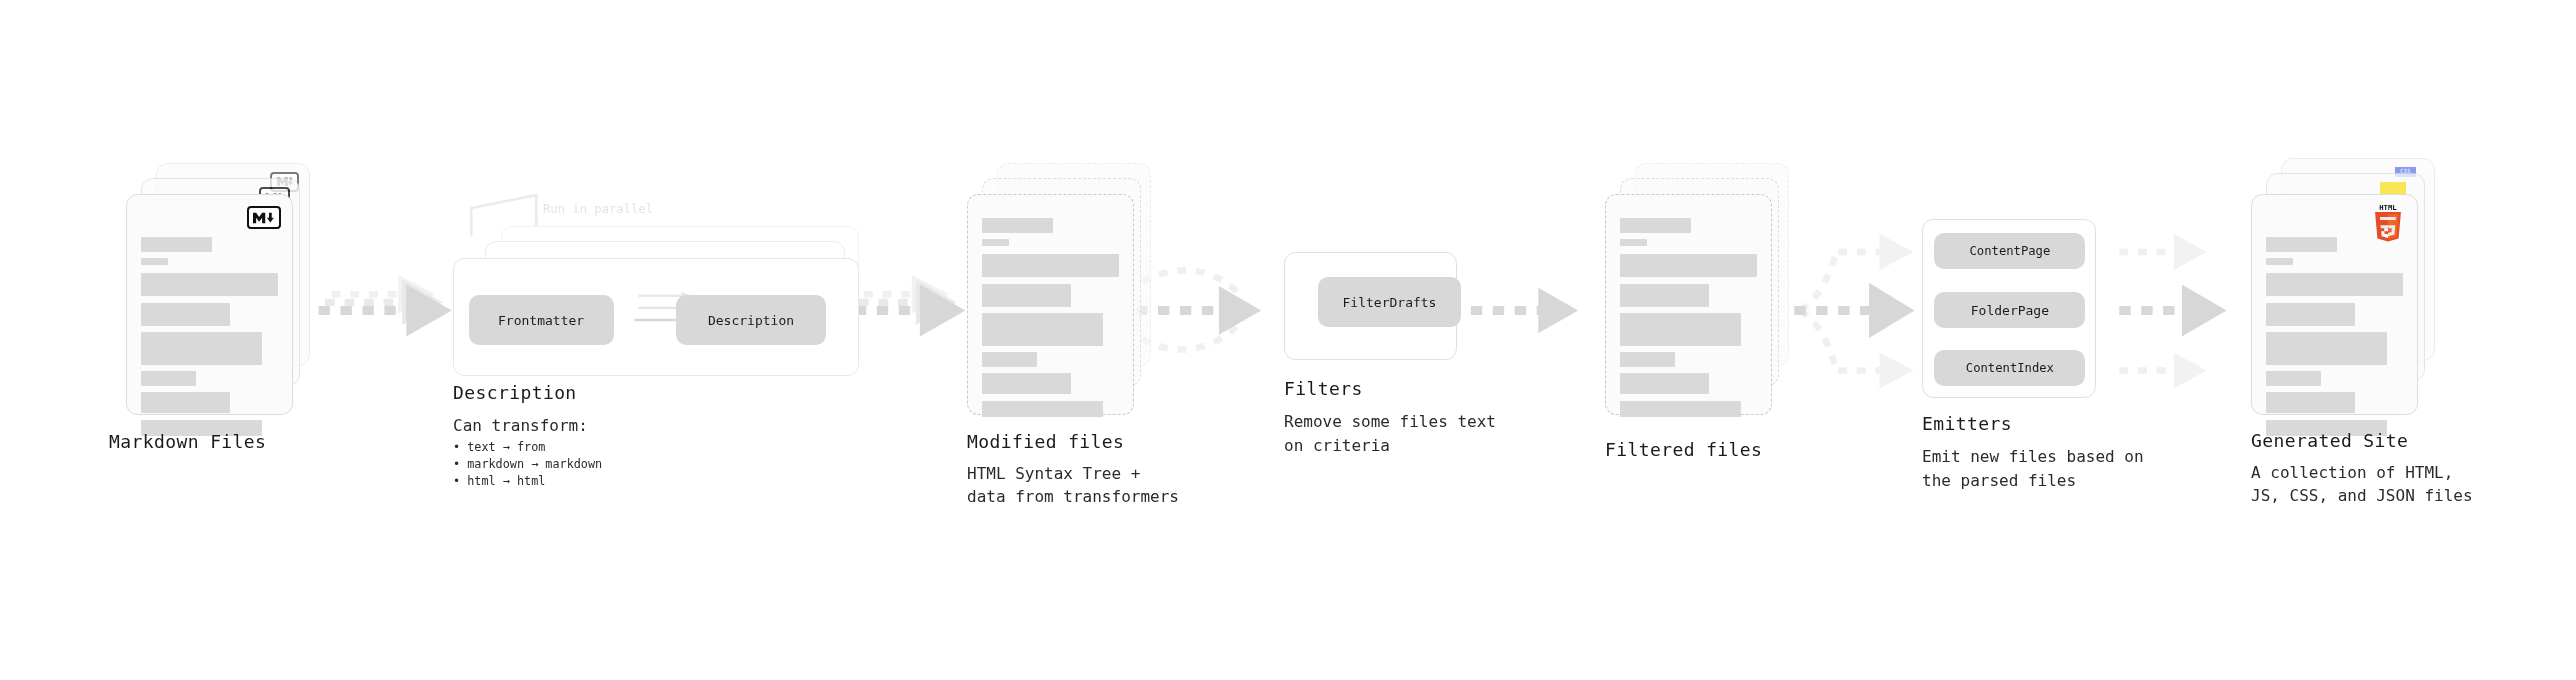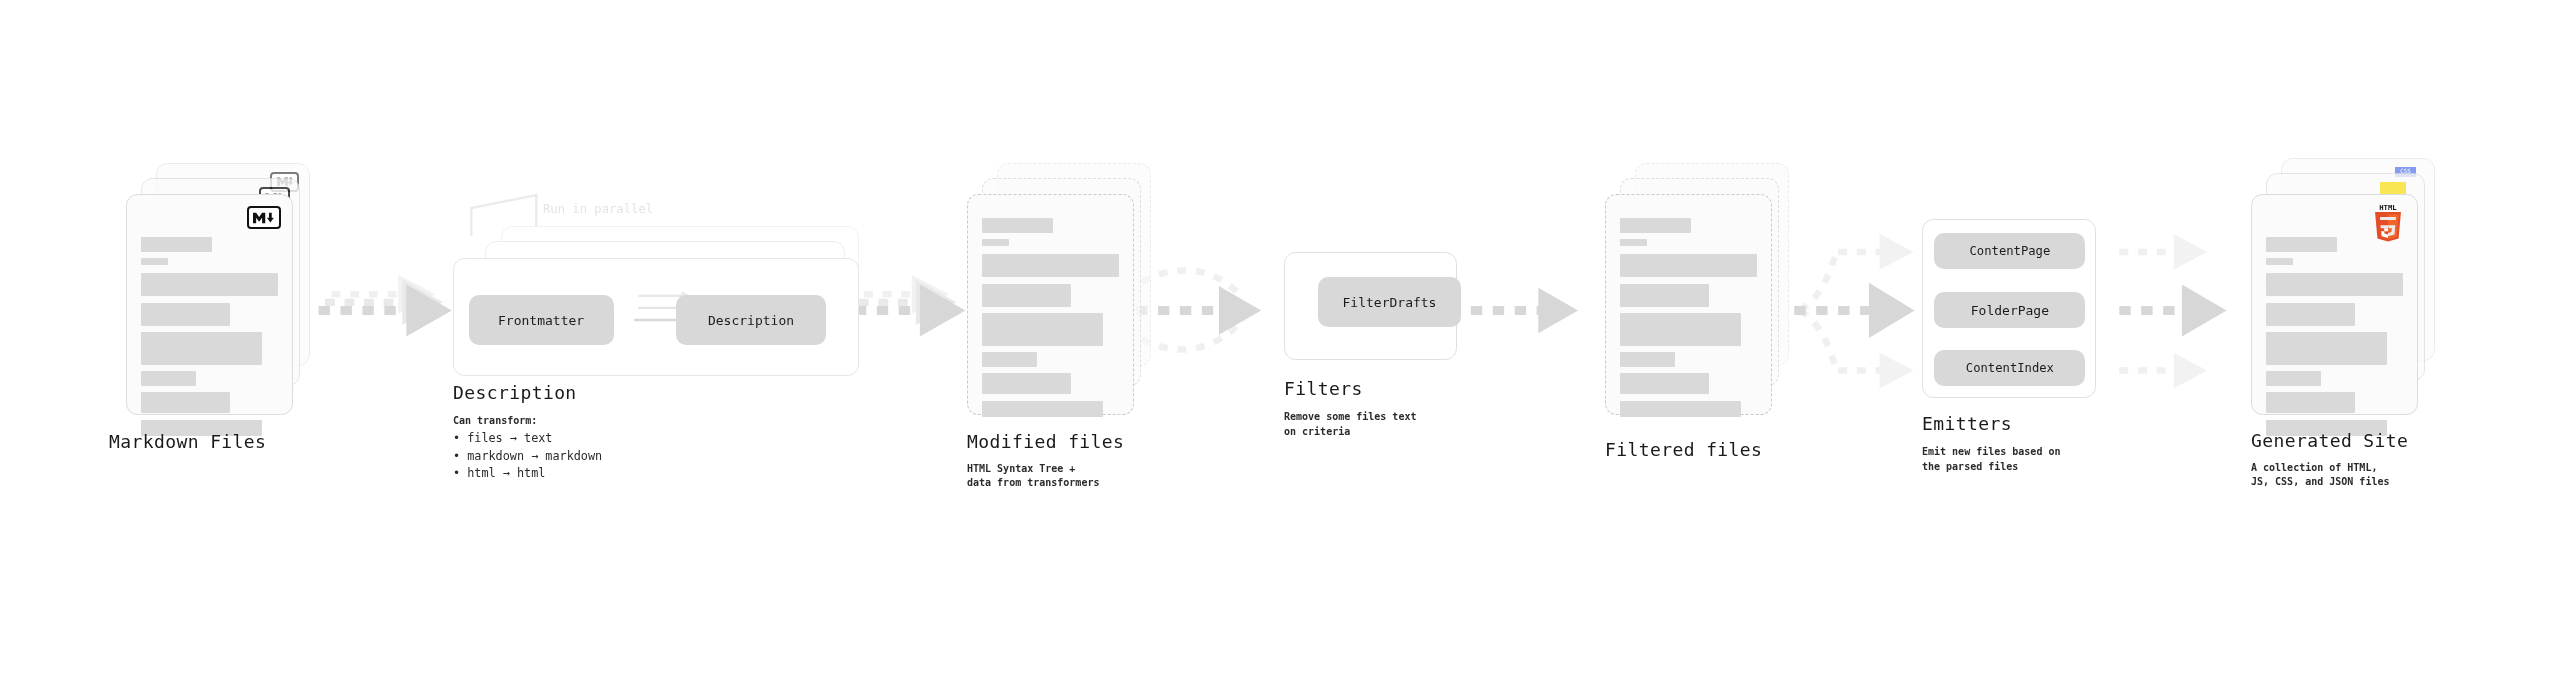--- a/index.html
+++ b/index.html
@@ -55,22 +55,22 @@
     width: 26px; height: 14.6px; background: #f7df1e;
   }
 
   
   .label-block { position: absolute; }
   .label-title {
     font-size: 18px; color: #1a1a1a; letter-spacing: 0.4px;
     white-space: nowrap;
   }
   .label-desc {
-    font-size: 10px; color: #2b2b2b; line-height: 1.45;
-    margin-top: 11.4px; white-space: pre-line; font-weight: bold;
+    font-size: 16px; color: #2b2b2b; line-height: 1.45;
+    margin-top: 11.4px; white-space: pre-line;
   }
   .label-desc.tight { margin-top: 9.8px; }
   .label-list { margin-top: 1.6px; font-size: 11.8px; line-height: 1.45; color:#2b2b2b; }
   .label-list div { white-space: nowrap; }
 
   
   .group-box {
     position: absolute;
     border: 1.6px solid #e2e2e2;
     border-radius: 11.4px;
@@ -229,21 +229,21 @@
       <polygon points="278,69 292,75 278,81" fill="#d8d8d8"></polygon>
     </svg>
     <div class="pill" style="left:222px; top:36px; width:150px; height:50px;">Description</div>
     <div class="pill" style="left:14.6px; top:36px; width:145px; height:50px;">Frontmatter</div>
   </div>
 
   <div class="label-block" style="left:453px; top:382px;">
     <div class="label-title">Description</div>
     <div class="label-desc">Can transform:</div>
     <div class="label-list">
-      <div>• files → text</div>
+      <div>• text → from</div>
       <div>• markdown → markdown</div>
       <div>• html → html</div>
     </div>
   </div>
 
   <div class="doc-stack" style="left:967px; top:163px;">
     <div class="doc-card dashed ghost1" style="left:30px; top:0px; width:154px; height:203px; border-color:#dddddd;"></div>
     <div class="doc-card dashed ghost2" style="left:15.4px; top:15.4px; width:159px; height:208px; border-color:#d5d5d5;"></div>
     <div class="doc-card dashed" style="left:0px; top:31px; width:167px; height:221px; border-color:#c9c9c9;">
       <div class="doc-body" style="top:23px;">

